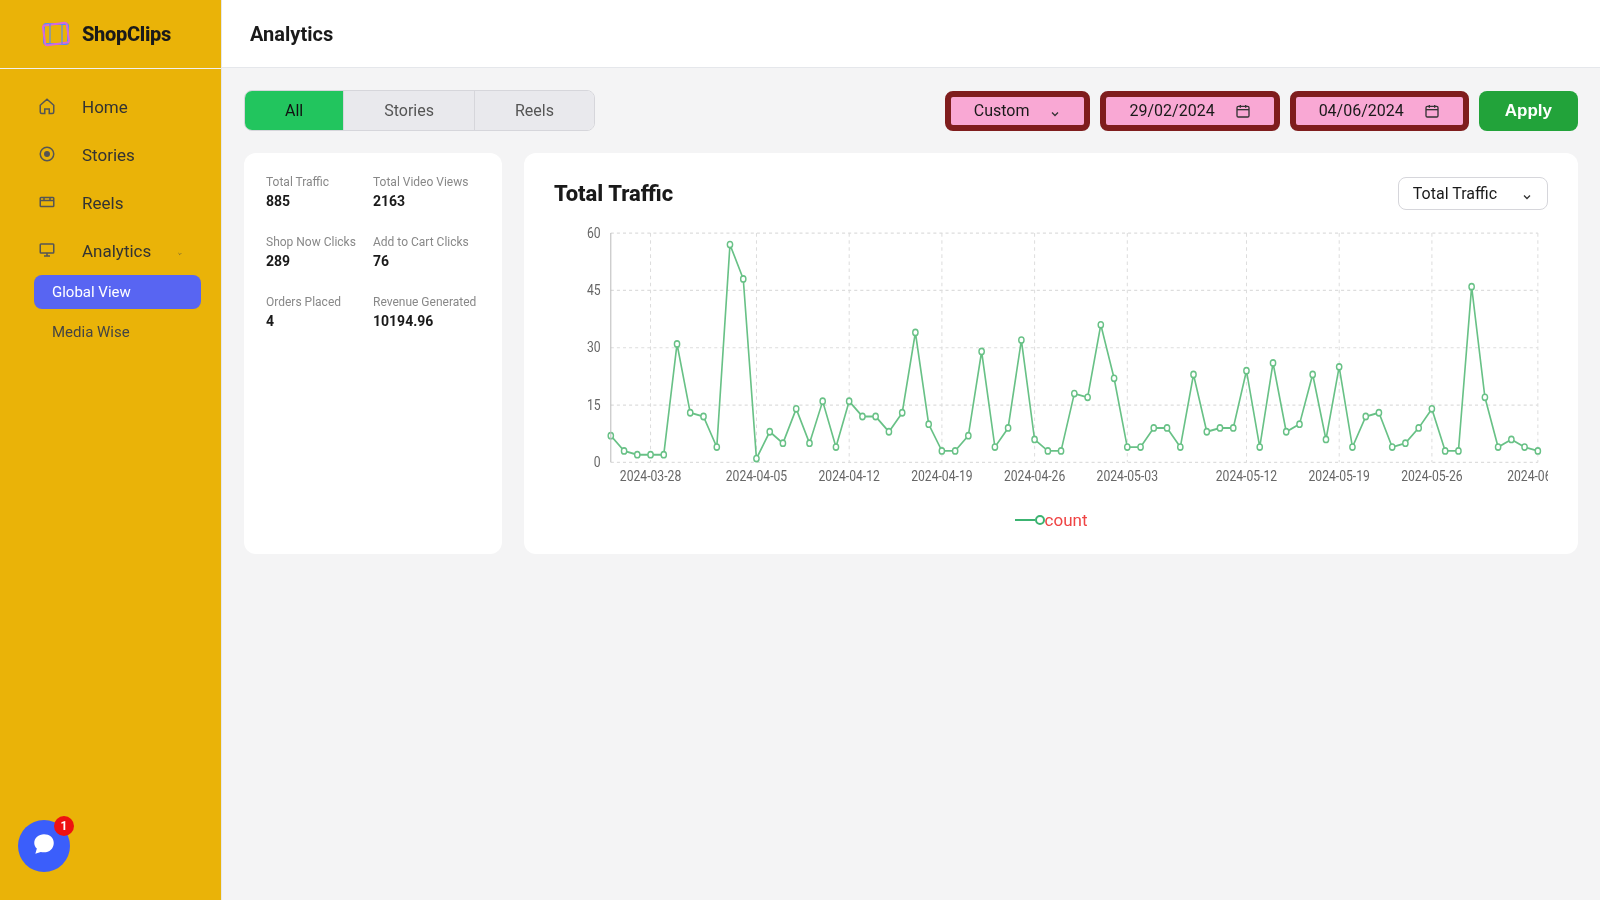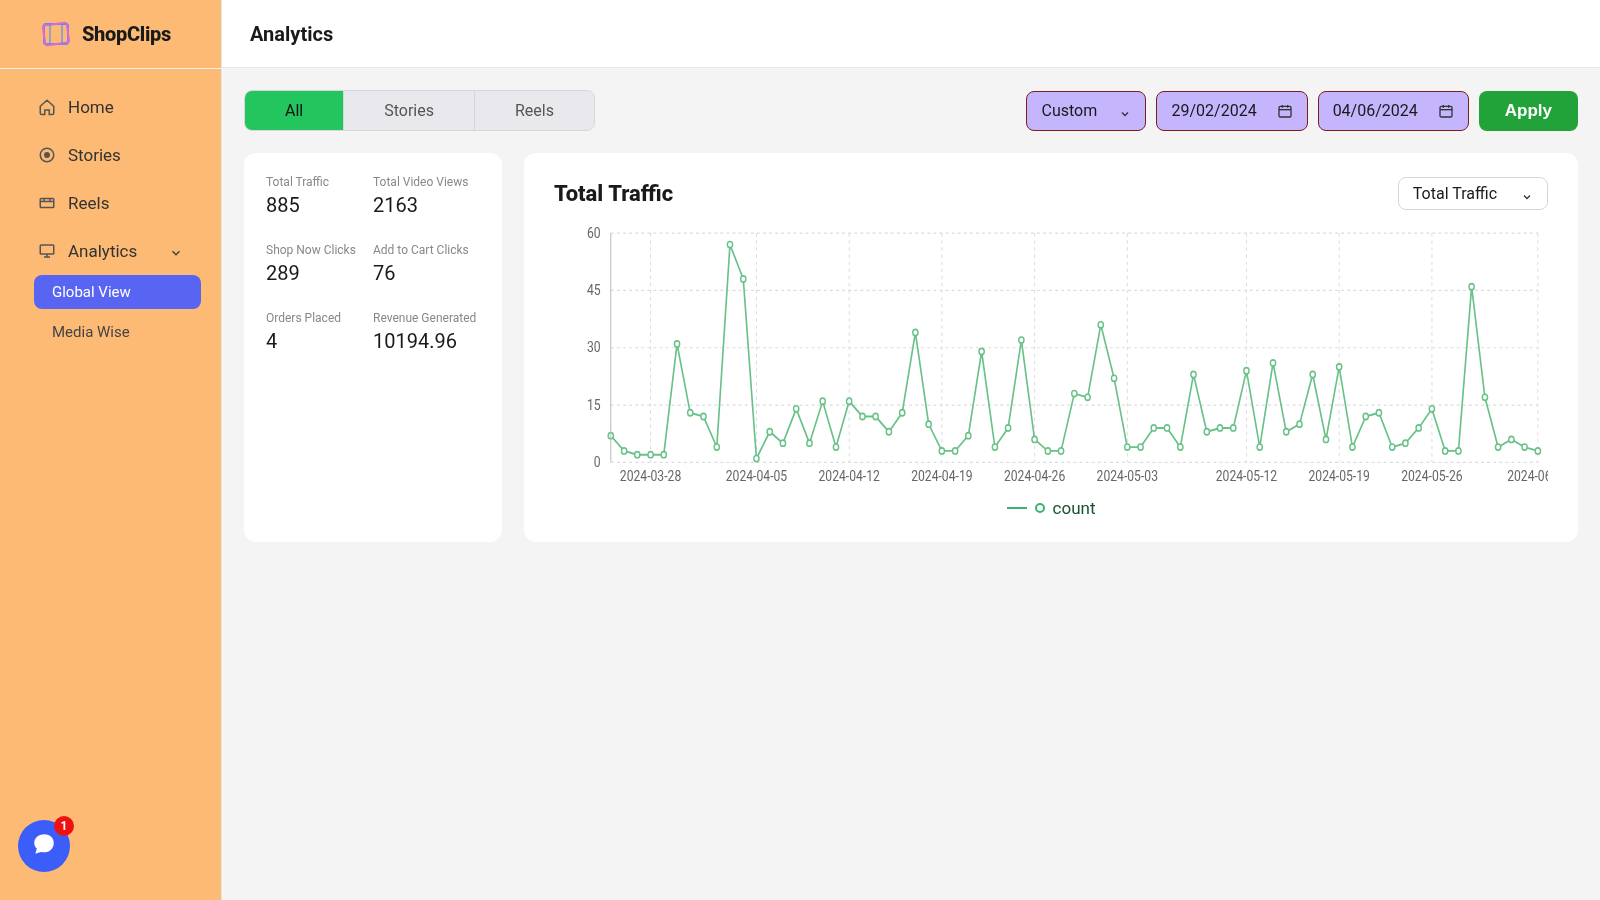--- a/index.html
+++ b/index.html
@@ -1,54 +1,54 @@
 <!DOCTYPE html>
 <html><head>
 <meta charset="utf-8">
 <style>
 *{margin:0;padding:0;box-sizing:border-box}
 body{font-family:-apple-system,BlinkMacSystemFont,"Segoe UI",Roboto,sans-serif;background:#f4f4f5;color:#1a1a1a;width:1600px;height:900px;overflow:hidden}
 .layout{display:flex;height:100%}
-.sidebar{width:222px;background:#fdba74;border-right:1px solid #e5e7eb;position:relative}
+.sidebar{width:222px;background:#eab308;border-right:1px solid #e5e7eb;position:relative}
 .logo-wrap{display:flex;align-items:center;gap:10px;padding:18px 22px 18px 40px;border-bottom:1px solid #f0f0f0}
 .logo-text{font-weight:800;font-size:20px;letter-spacing:-0.3px}
 .logo-icon{width:32px;height:32px}
 .nav{padding:18px 20px}
-.nav-item{display:flex;align-items:center;gap:12px;padding:10px 18px;border-radius:8px;font-size:17px;color:#333;cursor:pointer;margin-bottom:8px;position:relative}
+.nav-item{display:flex;gap:26px;padding:10px 18px;border-radius:8px;font-size:17px;color:#333;cursor:pointer;margin-bottom:8px;position:relative}
 .nav-item .icn{width:18px;height:18px;color:#555;flex-shrink:0}
 .nav-item.has-sub{justify-content:flex-start}
 .nav-item .chev{margin-left:auto;width:14px;height:14px;color:#444}
 .subnav{padding-left:14px;margin-top:-4px}
 .sub-item{padding:8px 18px;font-size:15px;border-radius:8px;margin-bottom:6px;cursor:pointer;color:#444}
 .sub-item.active{background:#5865f2;color:#fff}
 .main{flex:1;display:flex;flex-direction:column}
 .topbar{height:68px;background:#fff;border-bottom:1px solid #e5e7eb;display:flex;align-items:center;padding:0 28px}
 .page-title{font-weight:700;font-size:20px}
 .controls-row{display:flex;align-items:center;justify-content:space-between;padding:22px 22px 0 22px}
 .tabs{display:flex;border:1px solid #d6d6db;border-radius:8px;overflow:hidden}
 .tab{padding:10px 40px;background:#e9e9ed;color:#555;font-size:16px;cursor:pointer;border-right:1px solid #d6d6db}
 .tab:last-child{border-right:none}
 .tab.active{background:#22c55e;color:#111}
 .right-controls{display:flex;gap:10px;align-items:center}
-.sel,.date-inp{height:40px;background:#c4b5fd;border:1px solid #7f1d1d;border-radius:8px;padding:0 14px;font-size:16px;display:flex;align-items:center;gap:20px;cursor:pointer}
+.sel,.date-inp{height:40px;background:#f9a8d4;border:6px solid #7f1d1d;border-radius:8px;padding:0 23px;font-size:16px;display:flex;align-items:center;gap:20px;cursor:pointer}
 .sel{min-width:120px;justify-content:space-between}
 .date-inp{min-width:140px;justify-content:space-between;}
 .chev-dn{width:12px;height:12px}
 .apply-btn{height:40px;padding:0 26px;background:#22a33a;color:#fff;border:none;border-radius:8px;font-size:17px;font-weight:700;cursor:pointer}
 .cards-wrap{display:flex;gap:22px;padding:22px}
 .stat-card{width:258px;background:#fff;border-radius:12px;padding:22px;min-height:366px}
 .stat-grid{display:grid;grid-template-columns:1fr 1fr;row-gap:26px}
 .stat-label{font-size:12px;color:#888;margin-bottom:4px}
-.stat-val{font-size:20px;font-weight:400}
+.stat-val{font-size:14px;font-weight:700}
 .chart-card{flex:1;background:#fff;border-radius:12px;padding:24px 30px;min-height:366px}
 .chart-head{display:flex;align-items:center;justify-content:space-between;margin-bottom:16px}
 .chart-title{font-size:22px;font-weight:800}
 .chart-sel{display:flex;align-items:center;gap:24px;border:1px solid #d6d6db;border-radius:8px;padding:6px 14px;font-size:16px;cursor:pointer}
 .chart-body{position:relative;height:260px}
-.legend{display:flex;align-items:center;justify-content:center;gap:8px;margin-top:12px;color:#14532d;font-size:17px}
+.legend{display:flex;align-items:center;justify-content:center;gap:0;margin-top:24px;color:#ef4444;font-size:17px}
 .legend-dot{width:10px;height:10px;border:2px solid #3cb371;border-radius:50%;background:#fff}
 .legend-line{width:20px;height:2px;background:#3cb371}
 .chat-bubble{position:absolute;bottom:28px;left:18px;width:52px;height:52px;border-radius:50%;background:#3b5efb;display:flex;align-items:center;justify-content:center;color:#fff;cursor:pointer}
 .chat-badge{position:absolute;top:-4px;right:-4px;width:20px;height:20px;border-radius:50%;background:#e11;color:#fff;font-size:12px;font-weight:700;display:flex;align-items:center;justify-content:center}
 svg text{font-family:inherit}
 .cal-icn{width:16px;height:16px}
 </style>
 </head>
 <body>
 

